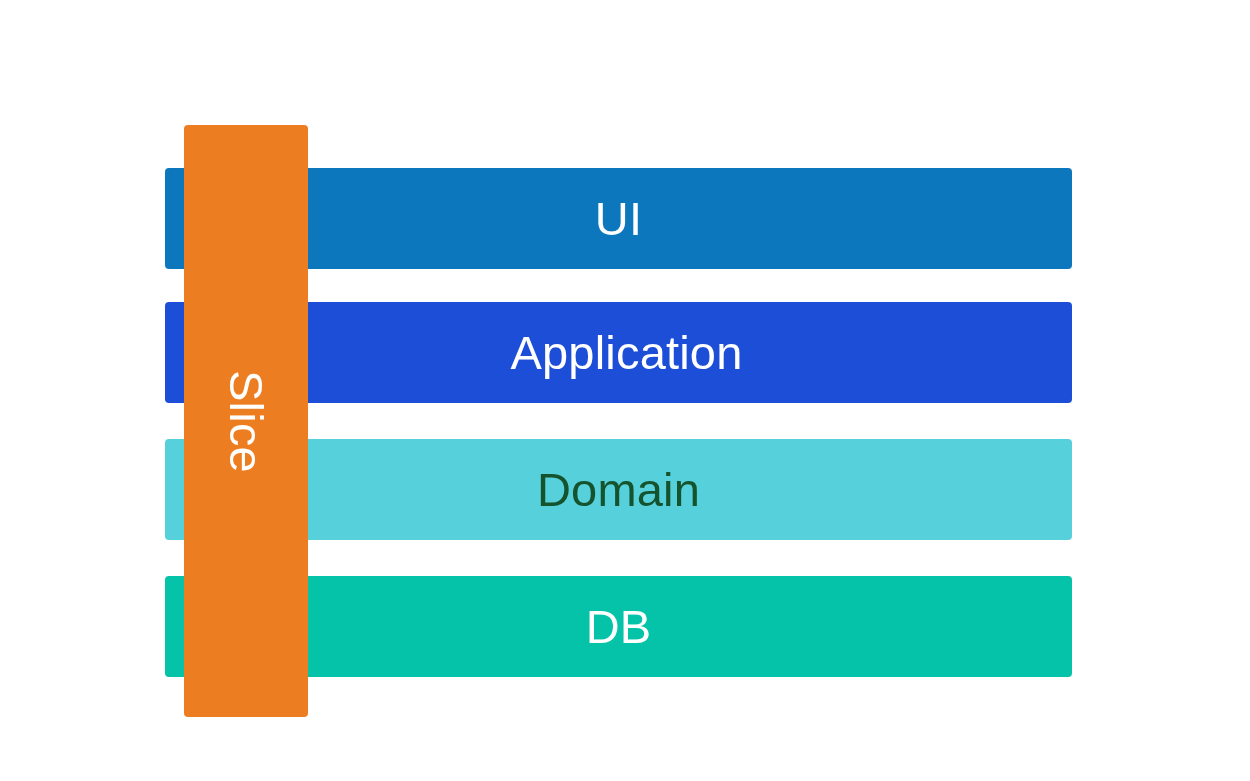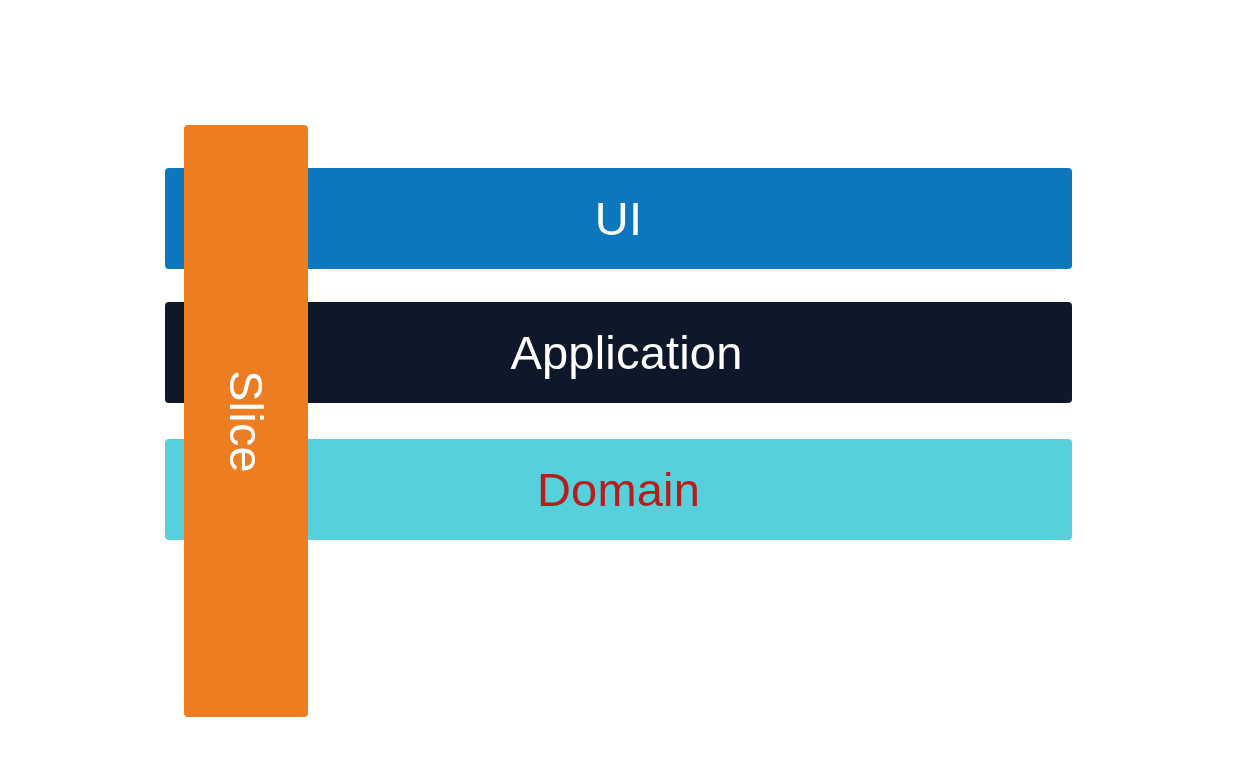--- a/index.html
+++ b/index.html
@@ -81,26 +81,29 @@
 </style>
 </head>
 <body style="background-color: rgb(255, 255, 255);">
 
 <div id="canvas" style="background-color: rgb(255, 255, 255); margin-top: 32px;">
 
   <div class="layer-bar" id="layer-ui" style="background-color: rgb(13, 119, 189);">
     <span class="layer-label" style="color: rgb(255, 255, 255);">UI</span>
   </div>
 
-  <div class="layer-bar" id="layer-application" style="background-color: #0f172a; padding-left: 16px;">
+  <div class="layer-bar" id="layer-application" style="background-color: #1d4ed8; padding-left: 16px;">
     <span class="layer-label" style="color: rgb(255, 255, 255);">Application</span>
   </div>
 
   <div class="layer-bar" id="layer-domain" style="background-color: rgb(86, 208, 218);">
-    <span class="layer-label" style="color: #b91c1c;">Domain</span>
+    <span class="layer-label" style="color: #14532d;">Domain</span>
   </div>
 
+  <div class="layer-bar" id="layer-db" style="background-color: rgb(5, 195, 168);">
+    <span class="layer-label" style="color: rgb(255, 255, 255);">DB</span>
+  </div>
 
   <div id="slice-bar" style="background-color: rgb(237, 125, 33);">
     <span id="slice-label" style="color: rgb(255, 255, 255); transform: rotate(90deg);">Slice</span>
   </div>
 
 </div>
 
 </body></html>

